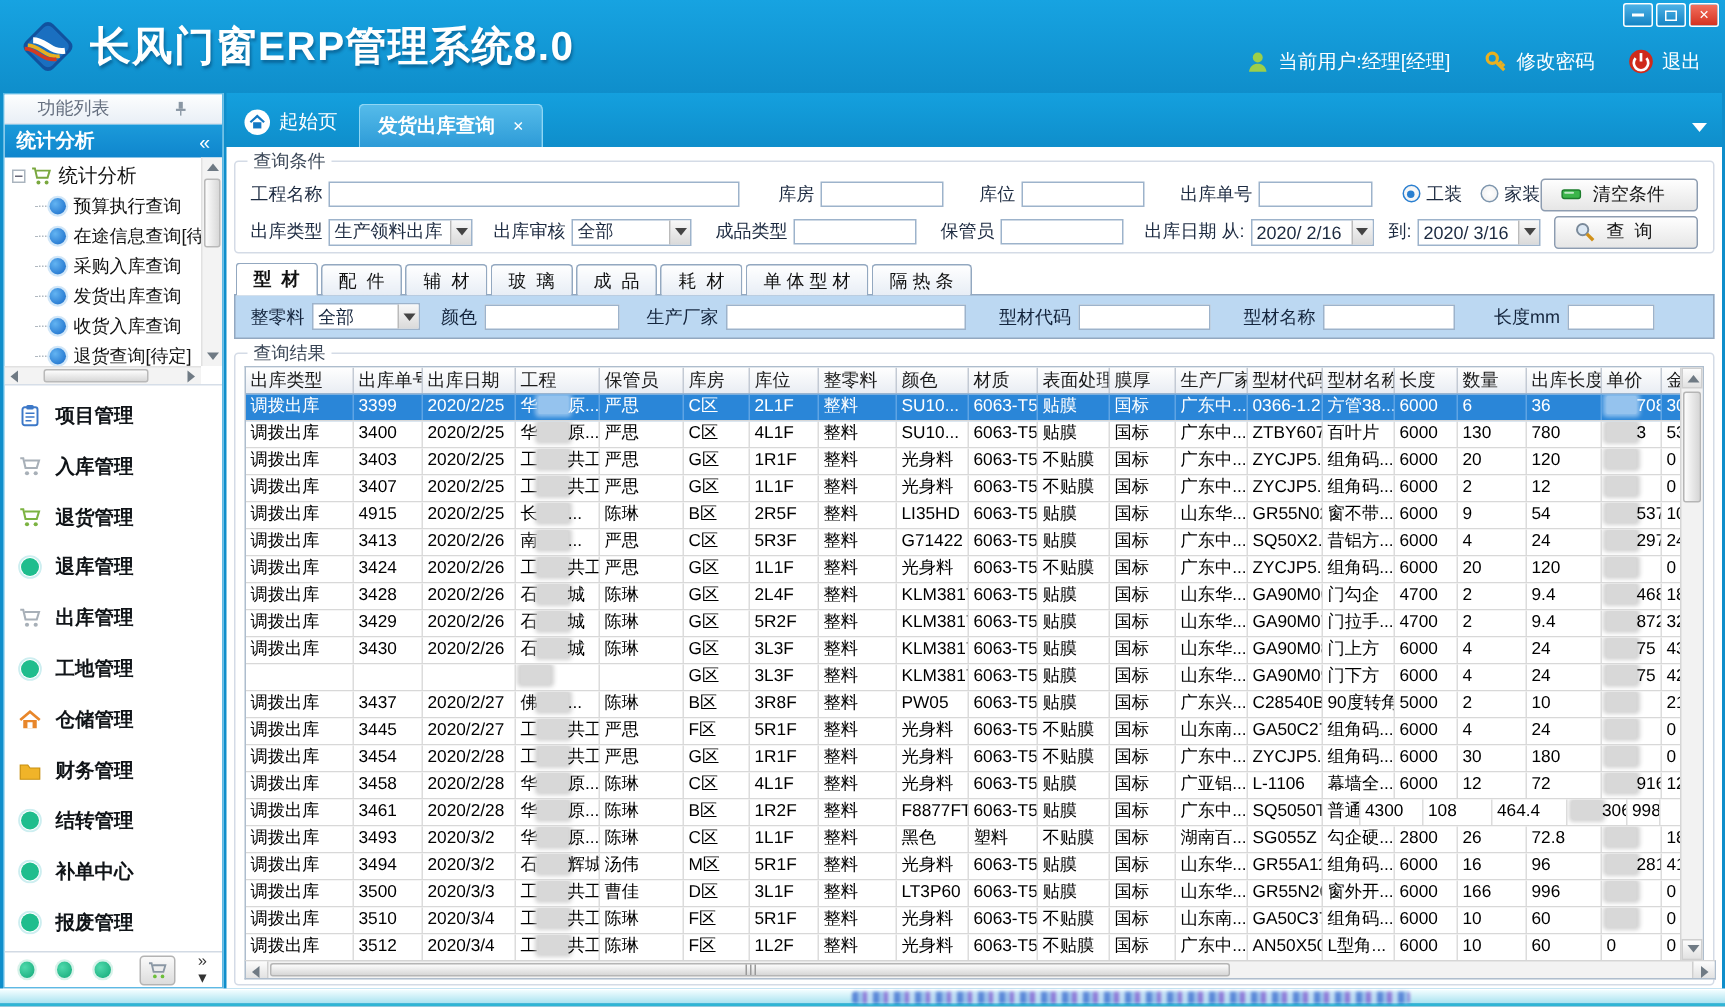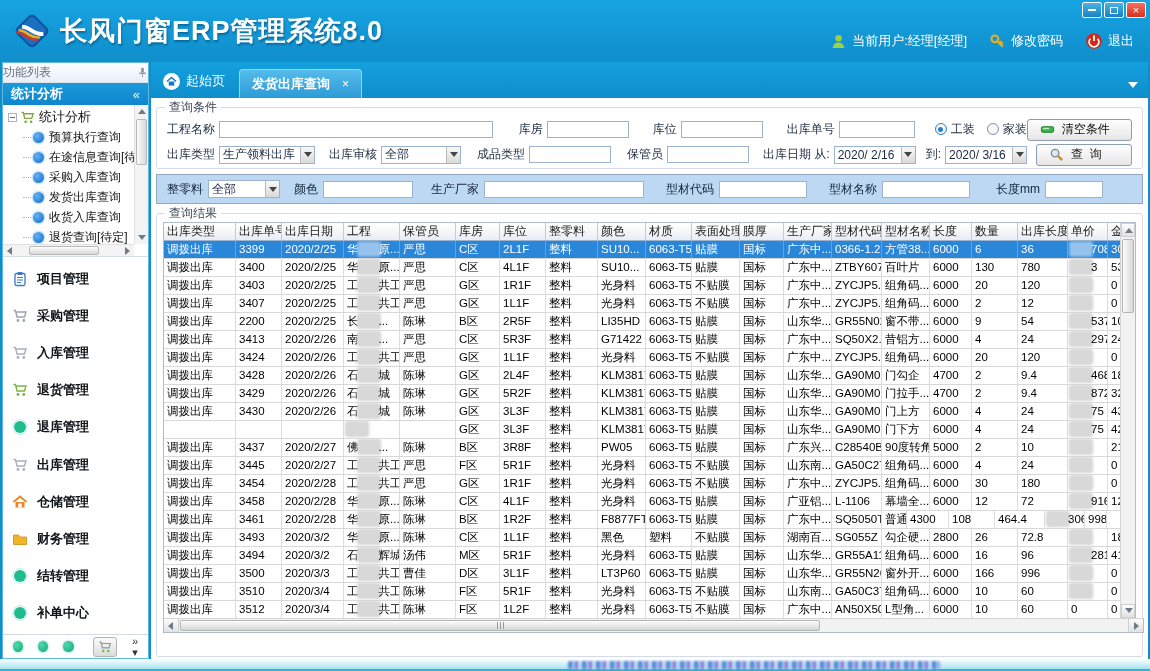--- a/index.html
+++ b/index.html
@@ -15,21 +15,21 @@
   .tbright .grp{display:flex;align-items:center;gap:5px;margin-left:14px}
   .winbtns{position:absolute;top:2px;right:4px;display:flex;gap:2px}
   .winbtn{width:20px;height:16px;display:flex;align-items:center;justify-content:center;background:linear-gradient(#4db1e6,#1584c4);border:1px solid #fff;border-radius:2px;color:#fff;font-size:11px;line-height:1;cursor:default}
   .winbtn .bar{width:8px;height:2px;background:#fff}
   .winbtn .box{width:8px;height:7px;border:1.5px solid #fff}
   .winbtn.close{background:linear-gradient(#f4705e,#d33120)}
 
   
   .bodyrow{display:flex;height:597px}
   .sidebar{width:147px;margin-left:2px;background:#fff;border:1px solid #5fb9e4;display:flex;flex-direction:column;overflow:hidden}
-  .flheader{height:20px;background:linear-gradient(#fdfefe,#e9eff6);border-bottom:1px solid #d9e2ec;color:#667080;font-size:12px;display:flex;align-items:center;padding:0 0;flex:0 0 auto}
+  .flheader{height:20px;background:linear-gradient(#fdfefe,#e9eff6);border-bottom:1px solid #d9e2ec;color:#667080;font-size:12px;display:flex;align-items:center;padding:0 22px;flex:0 0 auto}
   .flheader .pin{margin-left:auto}
   .secheader{height:22px;background:linear-gradient(#1b9ada,#0f86cd);color:#fff;font-weight:bold;font-size:13px;display:flex;align-items:center;padding:0 8px;flex:0 0 auto}
   .secheader .coll{margin-left:auto;font-weight:normal;font-size:13px}
   .treewrap{height:152px;position:relative;border-bottom:1px solid #d6dee8;flex:0 0 auto}
   .tree{position:absolute;left:0;top:0;right:14px;bottom:12px;overflow:hidden;padding:2px 0 0 4px}
   .trow{height:20px;display:flex;align-items:center;font-size:12px;color:#111;white-space:nowrap}
   .trow.root{font-size:13px}
   .trow .exp{width:9px;height:9px;border:1px solid #aab4be;background:#fff;margin:0 3px 0 1px;flex:0 0 auto;position:relative}
   .trow .exp::after{content:"";position:absolute;left:1px;right:1px;top:3px;height:1px;background:#667}
   .trow svg{width:15px;height:15px;margin-right:4px;flex:0 0 auto}
@@ -237,28 +237,20 @@
           <div class="module">
             <svg viewBox="0 0 16 16">
               <rect x="3" y="2.5" width="10" height="12" rx="1.5" fill="#fff" stroke="#3c78c8" stroke-width="1.3"></rect>
               <rect x="5.5" y="1" width="5" height="3" rx="1" fill="#3c78c8"></rect>
               <path d="M5 6.5h6M5 9h6M5 11.5h4" stroke="#3c78c8" stroke-width="1"></path>
             </svg>
             <span>项目管理</span>
           </div>
           <div class="module">
             <svg viewBox="0 0 16 16">
-              <path d="M1.5 2.5h2l1.5 6.5h7.5l1.5-5H4.6" fill="none" stroke="#9aa4ae" stroke-width="1.4"></path>
-              <circle cx="6" cy="12.5" r="1.4" fill="#9aa4ae"></circle>
-              <circle cx="11.8" cy="12.5" r="1.4" fill="#9aa4ae"></circle>
-            </svg>
-            <span>采购管理</span>
-          </div>
-          <div class="module">
-            <svg viewBox="0 0 16 16">
               <path d="M1.5 2.5h2l1.5 6.5h7.5l1.5-5H4.6" fill="none" stroke="#a8b0b8" stroke-width="1.4"></path>
               <circle cx="6" cy="12.5" r="1.4" fill="#a8b0b8"></circle>
               <circle cx="11.8" cy="12.5" r="1.4" fill="#a8b0b8"></circle>
             </svg>
             <span>入库管理</span>
           </div>
           <div class="module">
             <svg viewBox="0 0 16 16">
               <path d="M1.5 2.5h2l1.5 6.5h7.5l1.5-5H4.6" fill="none" stroke="#7cb342" stroke-width="1.4"></path>
               <circle cx="6" cy="12.5" r="1.4" fill="#7cb342"></circle>
@@ -276,20 +268,27 @@
           <div class="module">
             <svg viewBox="0 0 16 16">
               <path d="M1.5 2.5h2l1.5 6.5h7.5l1.5-5H4.6" fill="none" stroke="#a8b0b8" stroke-width="1.4"></path>
               <circle cx="6" cy="12.5" r="1.4" fill="#a8b0b8"></circle>
               <circle cx="11.8" cy="12.5" r="1.4" fill="#a8b0b8"></circle>
             </svg>
             <span>出库管理</span>
           </div>
           <div class="module">
             <svg viewBox="0 0 16 16">
+              <circle cx="8" cy="8" r="7.3" fill="none" stroke="#cdeef0" stroke-width="1.2"></circle>
+              <circle cx="8" cy="8" r="6" fill="#1fbd8d"></circle>
+            </svg>
+            <span>工地管理</span>
+          </div>
+          <div class="module">
+            <svg viewBox="0 0 16 16">
               <path d="M1.5 8l6.5-5.5L14.5 8" fill="none" stroke="#e8862a" stroke-width="1.8"></path>
               <rect x="3.5" y="8" width="9" height="5.5" fill="#e8862a"></rect>
               <rect x="6.3" y="9.5" width="3.4" height="4" fill="#fff"></rect>
             </svg>
             <span>仓储管理</span>
           </div>
           <div class="module">
             <svg viewBox="0 0 16 16">
               <path d="M1.5 4h5l1.5 2h6.5v7.5h-13z" fill="#f0b429" stroke="#c89010" stroke-width=".8"></path>
             </svg>
@@ -301,20 +300,27 @@
               <circle cx="8" cy="8" r="6" fill="#1fbd8d"></circle>
             </svg>
             <span>结转管理</span>
           </div>
           <div class="module">
             <svg viewBox="0 0 16 16">
               <circle cx="8" cy="8" r="7.3" fill="none" stroke="#cdeef0" stroke-width="1.2"></circle>
               <circle cx="8" cy="8" r="6" fill="#1fbd8d"></circle>
             </svg>
             <span>补单中心</span>
+          </div>
+          <div class="module">
+            <svg viewBox="0 0 16 16">
+              <circle cx="8" cy="8" r="7.3" fill="none" stroke="#cdeef0" stroke-width="1.2"></circle>
+              <circle cx="8" cy="8" r="6" fill="#1fbd8d"></circle>
+            </svg>
+            <span>报废管理</span>
           </div>
         </div>
       <div class="sidebottom">
         <span class="gdot"></span>
         <span class="gdot"></span>
         <span class="gdot"></span>
         <span class="cartbtn">
           <svg viewBox="0 0 16 16">
               <path d="M1.5 2.5h2l1.5 6.5h7.5l1.5-5H4.6" fill="none" stroke="#8a97a4" stroke-width="1.4"></path>
               <circle cx="6" cy="12.5" r="1.4" fill="#6cbf3a"></circle>
@@ -403,20 +409,30 @@
               <svg viewBox="0 0 16 16">
                   <circle cx="6.5" cy="6.5" r="4" fill="#dce8f4" stroke="#7a8a9a" stroke-width="1.4"></circle>
                   <path d="M9.5 9.5l4.5 4.5" stroke="#d09018" stroke-width="2.4"></path>
                 </svg>
               <span>查  询</span>
             </button>
           </div>
         </div>
 
         <div class="matwrap">
+          <div class="mtabs" id="mtabs">
+              <div class="mtab active">型  材</div>
+              <div class="mtab">配  件</div>
+              <div class="mtab">辅  材</div>
+              <div class="mtab">玻  璃</div>
+              <div class="mtab">成  品</div>
+              <div class="mtab">耗  材</div>
+              <div class="mtab">单 体 型 材</div>
+              <div class="mtab">隔 热 条</div>
+            </div>
           <div class="mfilter">
             <label>整零料</label>
             <span class="selbox" style="width:72px;margin:0 14px 0 5px;background:#fff">
                 <span>全部</span>
                 <span class="sarr">
                   <i></i>
                 </span>
               </span>
             <label>颜色</label>
             <input class="tin" style="width: 90px; margin: 0px 18px 0px 5px;">
@@ -542,21 +558,21 @@
                       <div class="gcell" style="width:50px">ZYCJP5...</div>
                       <div class="gcell" style="width:48px">组角码...</div>
                       <div class="gcell" style="width:42px">6000</div>
                       <div class="gcell" style="width:46px">2</div>
                       <div class="gcell" style="width:50px">12</div>
                       <div class="gcell" style="width:40px"><span class="rz"></span></div>
                       <div class="gcell" style="width:22px">0</div>
                     </div>
                     <div class="grow">
                       <div class="gcell" style="width:72px">调拨出库</div>
-                      <div class="gcell" style="width:46px">2200</div>
+                      <div class="gcell" style="width:46px">4915</div>
                       <div class="gcell" style="width:62px">2020/2/25</div>
                       <div class="gcell" style="width:56px">长<span class="rz"></span>...</div>
                       <div class="gcell" style="width:56px">陈琳</div>
                       <div class="gcell" style="width:44px">B区</div>
                       <div class="gcell" style="width:46px">2R5F</div>
                       <div class="gcell" style="width:52px">整料</div>
                       <div class="gcell" style="width:48px">LI35HD</div>
                       <div class="gcell" style="width:46px">6063-T5</div>
                       <div class="gcell" style="width:48px">贴膜</div>
                       <div class="gcell" style="width:44px">国标</div>

